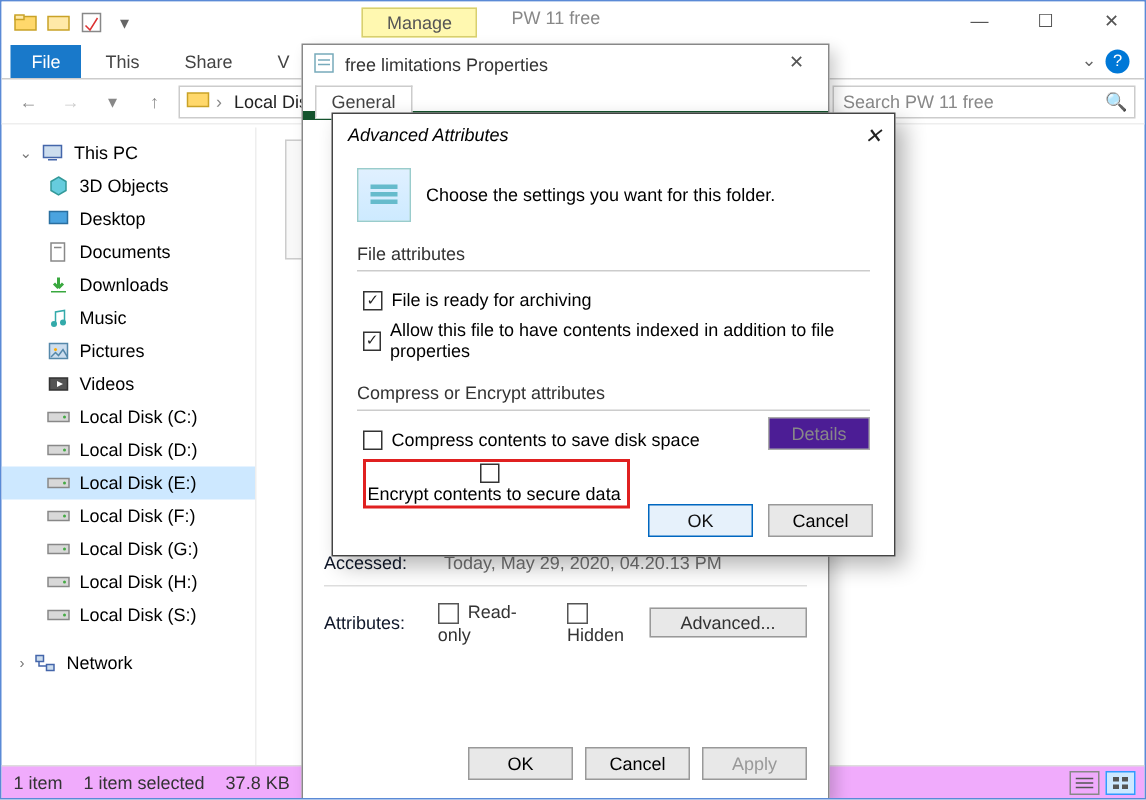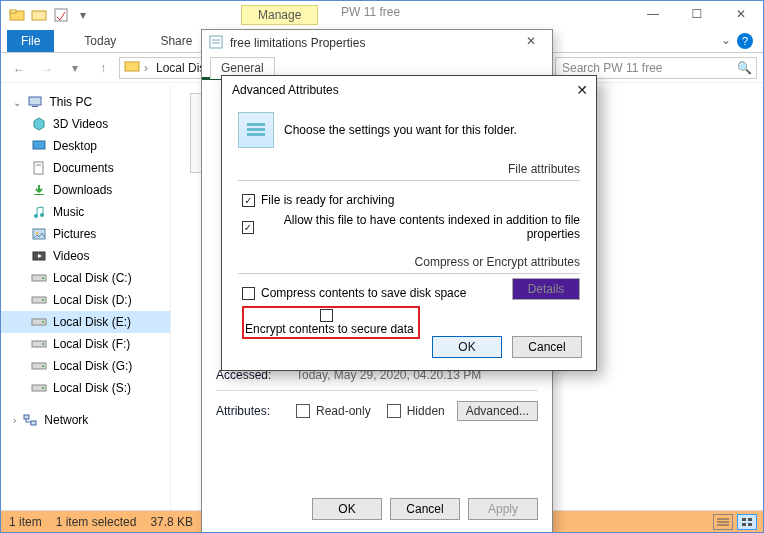--- a/index.html
+++ b/index.html
@@ -5,69 +5,69 @@
   * { box-sizing: border-box; font-family: "Segoe UI", Tahoma, sans-serif; font-size: 12px; }
   body { margin: 0; background: #fff; width: 764px; height: 533px; overflow: hidden; border: 1px solid #5a8ad6; position: relative; }
   
   .titlebar { height: 28px; background: #fff; display: flex; align-items: center; position: relative; }
   .qat { display: flex; align-items: center; gap: 2px; padding-left: 6px; }
   .qat .icon { width: 20px; height: 20px; display:flex; align-items:center; justify-content:center; }
   .titlebar .manage { position:absolute; left:240px; top:4px; height:20px; background:#fff8b0; border:1px solid #d8d070; padding:2px 16px; color:#555; }
   .titlebar .title { position:absolute; left:340px; top:4px; color:#888;text-align:right; }
   .wincontrols { position:absolute; right:0; top:0; display:flex; }
   .wincontrols div { width:44px; height:26px; display:flex; align-items:center; justify-content:center; color:#555; }
-  .ribbon { height:24px; background:#fff; display:flex; align-items:flex-end; border-bottom:1px solid #ccc; padding-left:6px; gap:16px; position:relative;}
+  .ribbon { height:24px; background:#fff; display:flex; align-items:flex-end; border-bottom:1px solid #ccc; padding-left:6px; gap:2px; position:relative;}
   .rtab { padding:4px 14px; color:#444; }
   .rtab.file { background:#1979ca; color:#fff; }
   .helpicon { position:absolute; right:10px; top:4px; width:16px;height:16px;border-radius:50%;background:#0078d7;color:#fff;display:flex;align-items:center;justify-content:center;font-size:11px;}
   .chev { position:absolute; right:32px; top:4px; color:#666; }
   .navrow { height:30px; background:#fff; display:flex; align-items:center; gap:4px; padding:0 6px; border-bottom:1px solid #eee;}
   .navbtn { width:24px;height:24px;display:flex;align-items:center;justify-content:center;color:#888; }
   .addrbox { flex:0 0 428px; height:22px; border:1px solid #ccc; display:flex; align-items:center; padding-left:4px; gap:4px; overflow:hidden;}
   .addrbox .crumb { color:#222; padding:0 4px; }
   .addrbox .sep { color:#888; }
   .searchbox { flex:1; height:22px; border:1px solid #ccc; display:flex; align-items:center; padding-left:6px; color:#888; margin-left:4px; position:relative;}
   .searchbox .mag { position:absolute; right:4px; top:3px; color:#555; }
   .body { position:absolute; top:84px; left:0; right:0; bottom:22px; display:flex; }
   .tree { width:170px; border-right:1px solid #eee; padding:6px 0; overflow:hidden;}
   .tnode { display:flex; align-items:center; height:22px; padding-left:12px; gap:6px; }
   .tnode.indent { padding-left:30px; }
   .tnode.sel { background:#cde8ff; }
   .tnode .ticon { width:16px; height:16px; display:flex;align-items:center;justify-content:center; }
   .content { flex:1; position:relative; padding:8px; }
   .fileitem { width:90px; text-align:center; color:#333; }
   .fileitem .thumb { width:68px;height:80px;border:1px solid #ccc; background:#f8f8f8; margin:0 auto 4px; display:flex;align-items:center;justify-content:center;}
-  .status { position:absolute; bottom:0; left:0; right:0; height:22px; border-top:1px solid #ddd; display:flex; align-items:center; padding:0 8px; gap:14px; color:#333; background:#fdba74;}
+  .status { position:absolute; bottom:0; left:0; right:0; height:22px; border-top:1px solid #ddd; display:flex; align-items:center; padding:0 8px; gap:14px; color:#333; background:#f0abfc;}
   .status .viewbtns { position:absolute; right:6px; display:flex; gap:4px;}
   .status .vb { width:20px;height:16px;border:1px solid #888; display:flex;align-items:center;justify-content:center;}
   .status .vb.sel{ background:#cde8ff; border-color:#3399ff; }
 
   
   .propdlg { position:absolute; left:200px; top:28px; width:352px; height:504px; background:#fff; border:1px solid #888; box-shadow:4px 4px 10px rgba(0,0,0,.2); }
   .propdlg .dlgbar { height:26px; display:flex; align-items:center; padding-left:6px; position:relative;}
   .propdlg .dlgbar .dtitle{ margin-left:6px; color:#333;}
   .propdlg .dclose{ position:absolute; right:6px; top:4px; color:#555; width:30px; text-align:center;}
-  .propdlg .tabs { display:flex; border-bottom:3px solid #14532d; height:24px; align-items:center; padding-left:8px; gap:0;}
+  .propdlg .tabs { display:flex; border-bottom:6px solid #14532d; height:24px; align-items:flex-start; padding-left:8px; gap:0;}
   .propdlg .ptab { padding:3px 10px; border:1px solid #ccc; border-bottom:none; background:#fff; color:#444; margin-right:-1px;}
   .propdlg .ptab.active{ border-bottom:1px solid #fff; position:relative; top:1px; background:#fff;}
   .propbody { padding:12px 14px 8px; color:#333; }
   .propbody .row { display:flex; margin-bottom:8px; }
   .propbody .lbl { width:80px; color:#0f172a; }
   .propbody .val { flex:1; color:#737373; }
   .propbody .chk { width:14px;height:14px;border:1px solid #555; display:inline-block; margin-right:6px; vertical-align:middle;}
-  .propbody .advbtn { border:1px solid #999; background:#e8e8e8; padding:2px 8px; }
+  .propbody .advbtn { border:1px solid #999; background:#e8e8e8; padding:2px 20px; }
   .propbtns { position:absolute; bottom:12px; right:14px; display:flex; gap:8px;}
   .btn { min-width:70px; height:22px; border:1px solid #999; background:#e8e8e8; display:flex;align-items:center;justify-content:center; padding:0 8px;}
   .btn.disabled{ color:#999; }
 
   
   .advdlg { position:absolute; left:220px; top:74px; width:376px; height:296px; background:#fff; border:1px solid #444; box-shadow:6px 6px 14px rgba(0,0,0,.3); }
-  .advdlg .abar{ height:28px; display:flex; align-items:center; padding-left:10px; font-size:13px; position:relative;}
+  .advdlg .abar{ height:28px; display:flex; align-items:center; padding-left:10px; font-size:13px; position:relative;font-style:italic;}
   .advdlg .aclose{ position:absolute; right:8px; top:6px; font-size:14px; color:#222; }
-  .advbody{ padding:8px 16px 12px;text-align:right; }
+  .advbody{ padding:8px 16px 12px; }
   .advbody .hdr{ display:flex; align-items:center; gap:10px; margin-bottom:14px;}
   .advbody .foldericon{ width:36px;height:36px;border:1px solid #9cc; background:linear-gradient(#e0f0ff,#cdeaff); display:flex;align-items:center;justify-content:center;}
   .fieldset-label{ color:#333; margin-bottom:4px; }
   .groupbox{ border-top:1px solid #ccc; margin-top:2px; padding-top:8px; margin-bottom:14px;}
   .chkline{ display:flex; align-items:center; margin:4px 0 6px 4px; }
   .cb{ width:13px;height:13px;border:1px solid #333; margin-right:6px; display:flex;align-items:center;justify-content:center; font-size:10px; color:#222;}
   .highlight { border:2px solid #e02020; padding:1px 4px 1px 1px; display:inline-flex; align-items:center;flex-direction:column; }
   .detailsbtn{ position:absolute; right:16px; top:202px; min-width:68px; height:22px; border:1px solid #aaa; background:#4c1d95; color:#888; display:flex;align-items:center;justify-content:center;}
   .advbtns{ position:absolute; bottom:12px; right:14px; display:flex; gap:10px;}
   .okbtn{ min-width:70px; height:22px; border:1px solid #0067c0; background:#e6f1fb; color:#111; display:flex;align-items:center;justify-content:center;}
@@ -101,21 +101,21 @@
   <div class="title">PW 11 free</div>
   <div class="wincontrols">
     <div>―</div>
     <div>☐</div>
     <div>✕</div>
   </div>
 </div>
 
 <div class="ribbon">
   <div class="rtab file">File</div>
-  <div class="rtab">Today</div>
+  <div class="rtab">This</div>
   <div class="rtab">Share</div>
   <div class="rtab">V</div>
   <span class="chev">⌄</span>
   <span class="helpicon">?</span>
 </div>
 
 <div class="navrow">
   <div class="navbtn">←</div>
   <div class="navbtn" style="color:#ccc;">→</div>
   <div class="navbtn" style="color:#888;">▾</div>
@@ -145,21 +145,21 @@
         </span>
       <span>This PC</span>
     </div>
     <div id="tree-items">
         <div class="tnode indent">
           <span class="ticon">
             <svg class="svgicon" viewBox="0 0 16 16">
               <path d="M8 2l5 3v6l-5 3-5-3V5z" fill="#6cd" stroke="#399"></path>
             </svg>
           </span>
-          <span>3D Videos</span>
+          <span>3D Objects</span>
         </div>
         <div class="tnode indent">
           <span class="ticon">
             <svg class="svgicon" viewBox="0 0 16 16">
               <rect x="2" y="3" width="12" height="8" fill="#4aa3df" stroke="#2a6fa0"></rect>
             </svg>
           </span>
           <span>Desktop</span>
         </div>
         <div class="tnode indent">
@@ -246,20 +246,29 @@
           <span>Local Disk (F:)</span>
         </div>
         <div class="tnode indent">
           <span class="ticon">
             <svg class="svgicon" viewBox="0 0 16 16">
               <rect x="1" y="5" width="14" height="6" fill="#d8d8d8" stroke="#888"></rect>
               <circle cx="12" cy="8" r="1" fill="#4a4"></circle>
             </svg>
           </span>
           <span>Local Disk (G:)</span>
+        </div>
+        <div class="tnode indent">
+          <span class="ticon">
+            <svg class="svgicon" viewBox="0 0 16 16">
+              <rect x="1" y="5" width="14" height="6" fill="#d8d8d8" stroke="#888"></rect>
+              <circle cx="12" cy="8" r="1" fill="#4a4"></circle>
+            </svg>
+          </span>
+          <span>Local Disk (H:)</span>
         </div>
         <div class="tnode indent">
           <span class="ticon">
             <svg class="svgicon" viewBox="0 0 16 16">
               <rect x="1" y="5" width="14" height="6" fill="#d8d8d8" stroke="#888"></rect>
               <circle cx="12" cy="8" r="1" fill="#4a4"></circle>
             </svg>
           </span>
           <span>Local Disk (S:)</span>
         </div>

